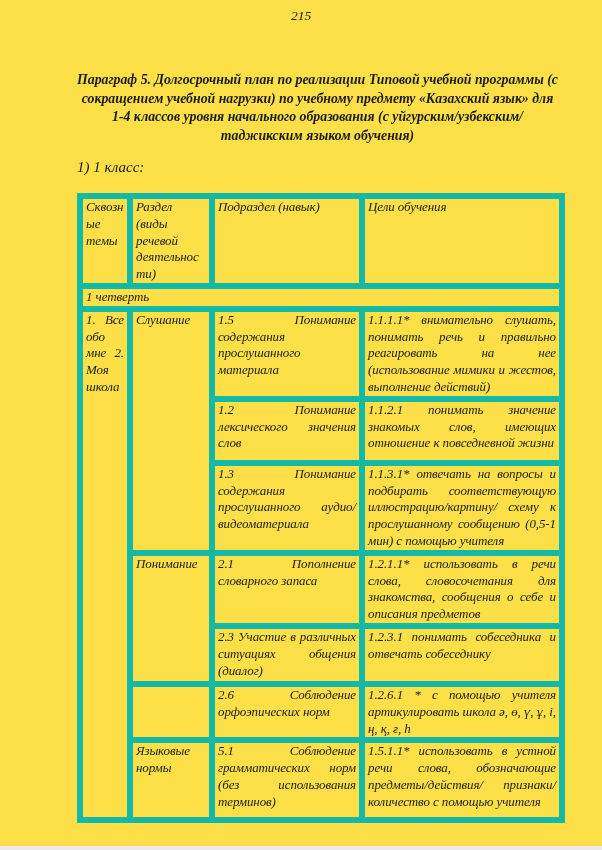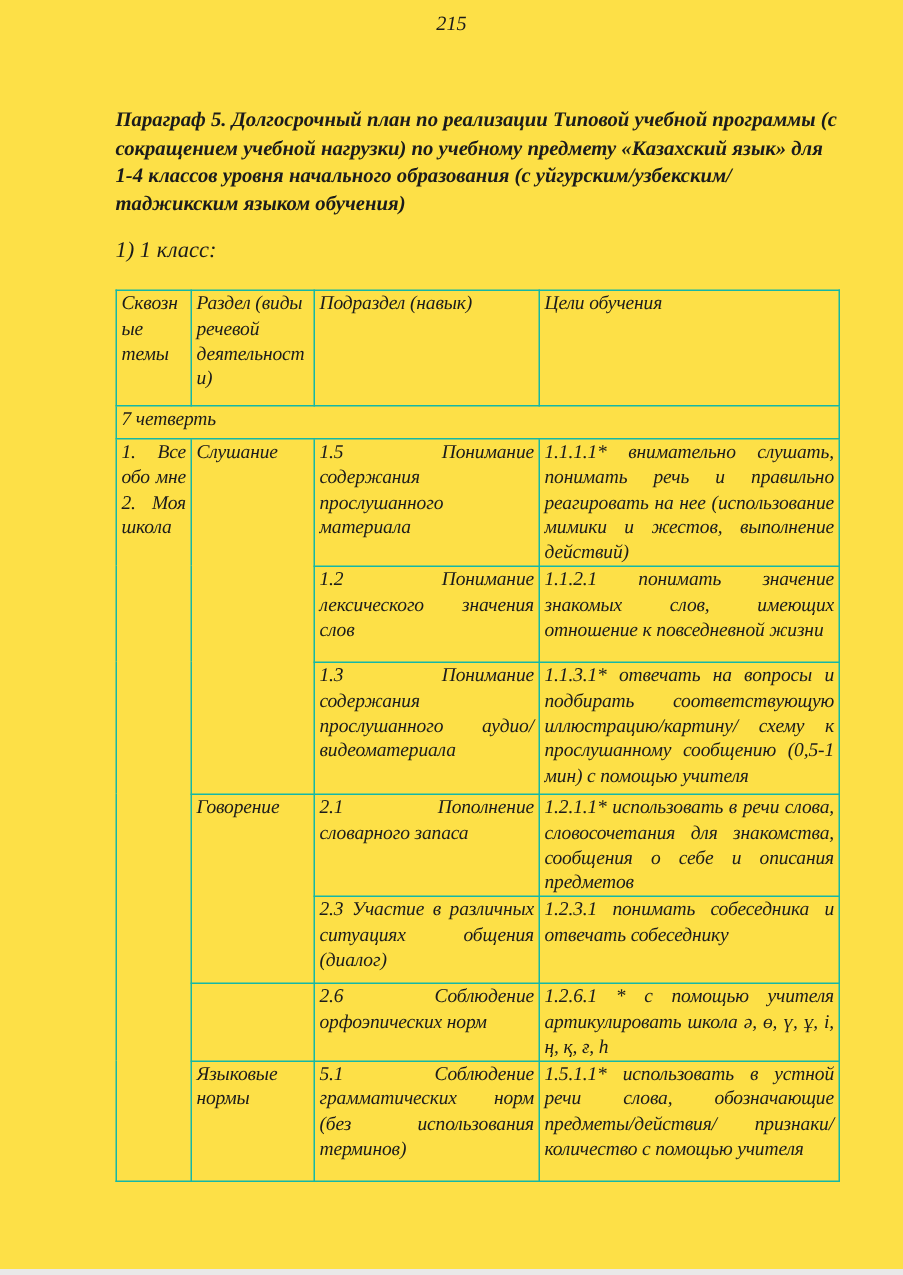--- a/index.html
+++ b/index.html
@@ -7,31 +7,31 @@
     position:relative;width:602px;height:846px;background:#fde047;
     font-family:"Liberation Serif","DejaVu Serif",serif;color:#1b1b1b;
     overflow:hidden;margin:0 auto;font-style:italic;
   }
   .pagenum{
     position:absolute;top:8px;left:0;width:100%;
     text-align:center;font-size:13.5px;
   }
   .title{
     position:absolute;top:71px;left:77px;width:481px;
-    text-align:left;font-weight:bold;font-size:13.8px;line-height:18.5px;
+    text-align:center;font-weight:bold;font-size:13.8px;line-height:18.5px;
   }
   .intro{
     position:absolute;top:159px;left:77px;font-size:15px;
   }
   table.grid{
     position:absolute;top:193px;left:77px;width:482px;
     border-collapse:collapse;table-layout:fixed;
   }
   table.grid td{
-    border:1px solid #14b8a6;vertical-align:top;
+    border:6px solid #14b8a6;vertical-align:top;
     padding:0 3px 0 3px;font-size:13px;line-height:16.8px;
     overflow:hidden;letter-spacing:-0.1px;
   }
   td.just{text-align:justify;}
   td.brk{overflow-wrap:break-word;word-break:break-word;}
   tr.rh-head{height:77px;}
   tr.rh-quarter{height:22px;}
   tr.rh1{height:84px;}
   tr.rh2{height:64px;}
   tr.rh3{height:88px;margin-top:40px;}
@@ -60,42 +60,42 @@
     </colgroup>
     <tbody>
       <tr class="rh-head">
         <td class="brk">Сквозные темы</td>
         <td class="brk">Раздел (виды речевой деятельности)</td>
         <td>Подраздел (навык)</td>
         <td>Цели обучения</td>
       </tr>
 
       <tr class="rh-quarter">
-        <td colspan="4">7 четверть</td>
+        <td colspan="4">1 четверть</td>
       </tr>
 
       <tr class="rh1">
         <td rowspan="7" class="just brk">1. Все обо мне 2. Моя школа</td>
         <td rowspan="3">Слушание</td>
         <td class="just">1.5 Понимание содержания прослушанного материала</td>
         <td class="just">1.1.1.1* внимательно слушать, понимать речь и правильно реагировать на нее (использование мимики и жестов, выполнение действий)</td>
       </tr>
 
       <tr class="rh2">
         <td class="just">1.2 Понимание лексического значения слов</td>
         <td class="just">1.1.2.1 понимать значение знакомых слов, имеющих отношение к повседневной жизни</td>
       </tr>
 
       <tr class="rh3">
         <td class="just">1.3 Понимание содержания прослушанного аудио/видеоматериала</td>
         <td class="just">1.1.3.1* отвечать на вопросы и подбирать соответствующую иллюстрацию/картину/ схему к прослушанному сообщению (0,5-1 мин) с помощью учителя</td>
       </tr>
 
       <tr class="rh4">
-        <td rowspan="2">Говорение</td>
+        <td rowspan="2">Понимание</td>
         <td class="just">2.1 Пополнение словарного запаса</td>
         <td class="just">1.2.1.1* использовать в речи слова, словосочетания для знакомства, сообщения о себе и описания предметов</td>
       </tr>
 
       <tr class="rh5">
         <td class="just">2.3 Участие в различных ситуациях общения (диалог)</td>
         <td class="just">1.2.3.1 понимать собеседника и отвечать собеседнику</td>
       </tr>
 
       <tr class="rh6">

